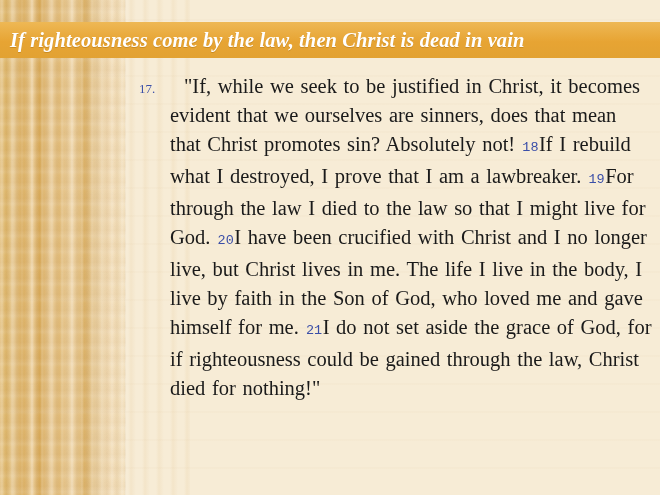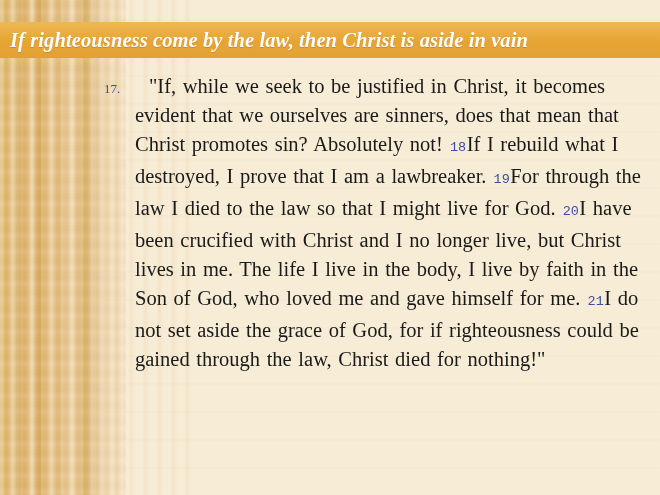--- a/index.html
+++ b/index.html
@@ -111,20 +111,21 @@
     top: 72px;
     width: 548px;
   }
   .verse-block {
     position: relative;
     font-family: "Liberation Serif", serif;
     font-size: 20.5px;
     line-height: 29px;
     color: #1a1a1a;
     text-align: left;
+    margin-left: 35px;
   }
   .verse-num-lead {
     position: absolute;
     left: 0;
     top: 2px;
     font-size: 13px;
     color: #3b4fa8;
     font-family: "Liberation Serif", serif;
   }
   .verse-body {
@@ -146,21 +147,21 @@
 
 <div class="slide">
 
   <div class="bg-base"></div>
   <div class="bg-right"></div>
   <div class="bg-streaks"></div>
   <div class="bg-streaks2"></div>
   <div class="bg-hlines"></div>
 
   <div class="title-bar">
-    <div class="title-text">If righteousness come by the law, then Christ is aside in vain</div>
+    <div class="title-text">If righteousness come by the law, then Christ is dead in vain</div>
   </div>
 
   <div class="content">
     <div class="verse-block">
       <span class="verse-num-lead">17.</span>
       <span class="verse-body">"If, while we seek to be justified in Christ, it becomes evident that we ourselves are sinners, does that mean that Christ promotes sin? Absolutely not! <span class="vnum">18</span>If I rebuild what I destroyed, I prove that I am a lawbreaker. <span class="vnum">19</span>For through the law I died to the law so that I might live for God. <span class="vnum">20</span>I have been crucified with Christ and I no longer live, but Christ lives in me. The life I live in the body, I live by faith in the Son of God, who loved me and gave himself for me. <span class="vnum">21</span>I do not set aside the grace of God, for if righteousness could be gained through the law, Christ died for nothing!"</span>
     </div>
   </div>
 
 </div>

